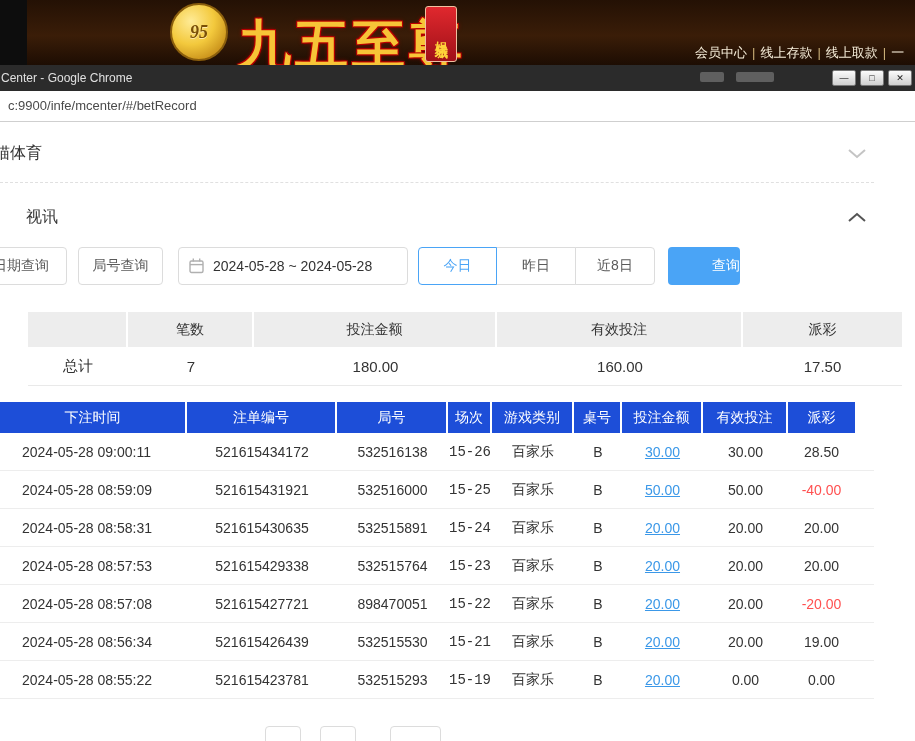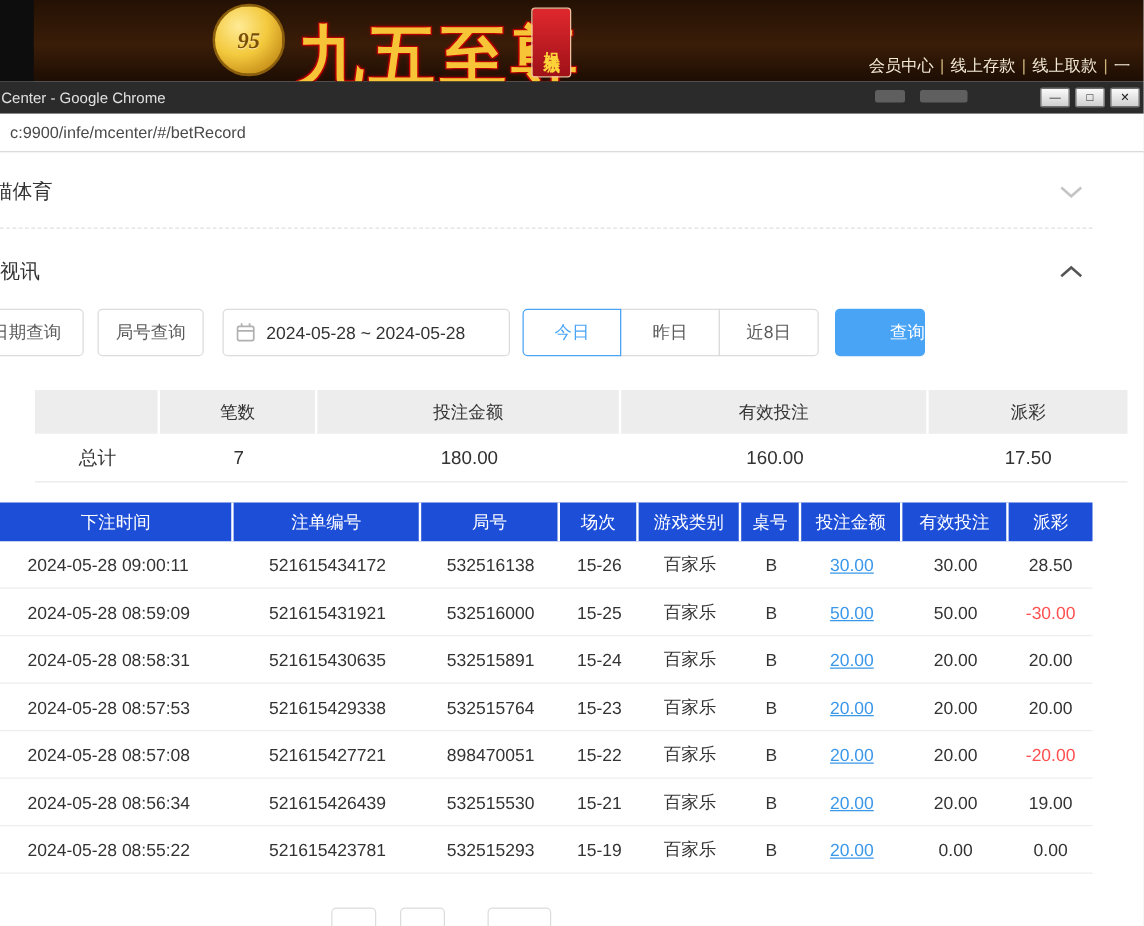--- a/index.html
+++ b/index.html
@@ -41,21 +41,21 @@
     border-bottom:1px solid #cfcfcf; }
   .urlbar span { position:absolute; left:8px; top:0; line-height:30px; font-size:13px; color:#4a4a4a; }
 
   
   .content { position:absolute; left:0; top:122px; width:915px; height:619px; background:#fff; }
   .sec { position:absolute; left:0; width:874px; height:32px; }
   .sec-sports { top:16px; }
   .sec-video { top:80px; }
   .sec-label { position:absolute; top:5px; font-size:16px; color:#333; }
   .sec-sports .sec-label { left:-6px; }
-  .sec-video .sec-label { left:0; }
+  .sec-video .sec-label { left:0;padding-left:26px; }
   .chev { position:absolute; right:8px; top:10px; }
   .sec-divider { position:absolute; left:0; top:60px; width:874px; border-top:1px dashed #e0e0e0; }
 
   .filters { position:absolute; left:0; top:125px; width:915px; height:38px; }
   .f-btn { position:absolute; top:0; height:38px; background:#fff; border:1px solid #dcdcdc;
     border-radius:4px; font-size:14px; color:#5a5a5a; cursor:pointer; }
   .btn-datequery { left:-25px; width:92px; }
   .btn-roundquery { left:78px; width:85px; }
   .date-input { position:absolute; left:178px; top:0; width:230px; height:38px;
     border:1px solid #dcdcdc; border-radius:4px; display:flex; align-items:center;
@@ -84,21 +84,21 @@
   .records { position:absolute; left:0; top:280px; width:874px; }
   .r-head-row { display:flex; width:874px; height:31px; }
   .r-head { background:#1d4ed8; color:#fff; border-right:2px solid #fff; font-size:14px;
     display:flex; align-items:center; justify-content:center; }
   .r-head:last-child { border-right:none; }
   .r-row { display:flex; width:874px; height:38px; border-bottom:1px solid #ededed; }
   .r-body { display:flex; align-items:center; justify-content:center; font-size:14px; color:#333; }
   .r-head-row > :nth-child(1), .r-row > :nth-child(1){ width:187px; }
   .r-head-row > :nth-child(2), .r-row > :nth-child(2){ width:150px; }
   .r-head-row > :nth-child(3), .r-row > :nth-child(3){ width:111px; }
-  .r-head-row > :nth-child(4), .r-row > :nth-child(4){ width:63px; }
+  .r-head-row > :nth-child(4), .r-row > :nth-child(4){ width:44px;font-family:Liberation Mono, monospace; }
   .r-head-row > :nth-child(5), .r-row > :nth-child(5){ width:82px; }
   .r-head-row > :nth-child(6), .r-row > :nth-child(6){ width:48px; }
   .r-head-row > :nth-child(7), .r-row > :nth-child(7){ width:81px; }
   .r-head-row > :nth-child(8), .r-row > :nth-child(8){ width:85px; }
   .r-head-row > :nth-child(9), .r-row > :nth-child(9){ width:67px; }
   .c-time { justify-content:flex-start; padding-left:22px; }
   .c-link { color:#3b98e8; text-decoration:underline; cursor:pointer; }
   .c-neg { color:#ff5050; }
 
   
@@ -218,21 +218,21 @@
           </div>
           <div class="r-row">
             <div class="r-body c-time">2024-05-28 08:59:09</div>
             <div class="r-body">521615431921</div>
             <div class="r-body">532516000</div>
             <div class="r-body">15-25</div>
             <div class="r-body">百家乐</div>
             <div class="r-body">B</div>
             <a class="r-body c-link">50.00</a>
             <div class="r-body">50.00</div>
-            <div class="r-body c-neg">-30.00</div>
+            <div class="r-body c-neg">-40.00</div>
           </div>
           <div class="r-row">
             <div class="r-body c-time">2024-05-28 08:58:31</div>
             <div class="r-body">521615430635</div>
             <div class="r-body">532515891</div>
             <div class="r-body">15-24</div>
             <div class="r-body">百家乐</div>
             <div class="r-body">B</div>
             <a class="r-body c-link">20.00</a>
             <div class="r-body">20.00</div>

